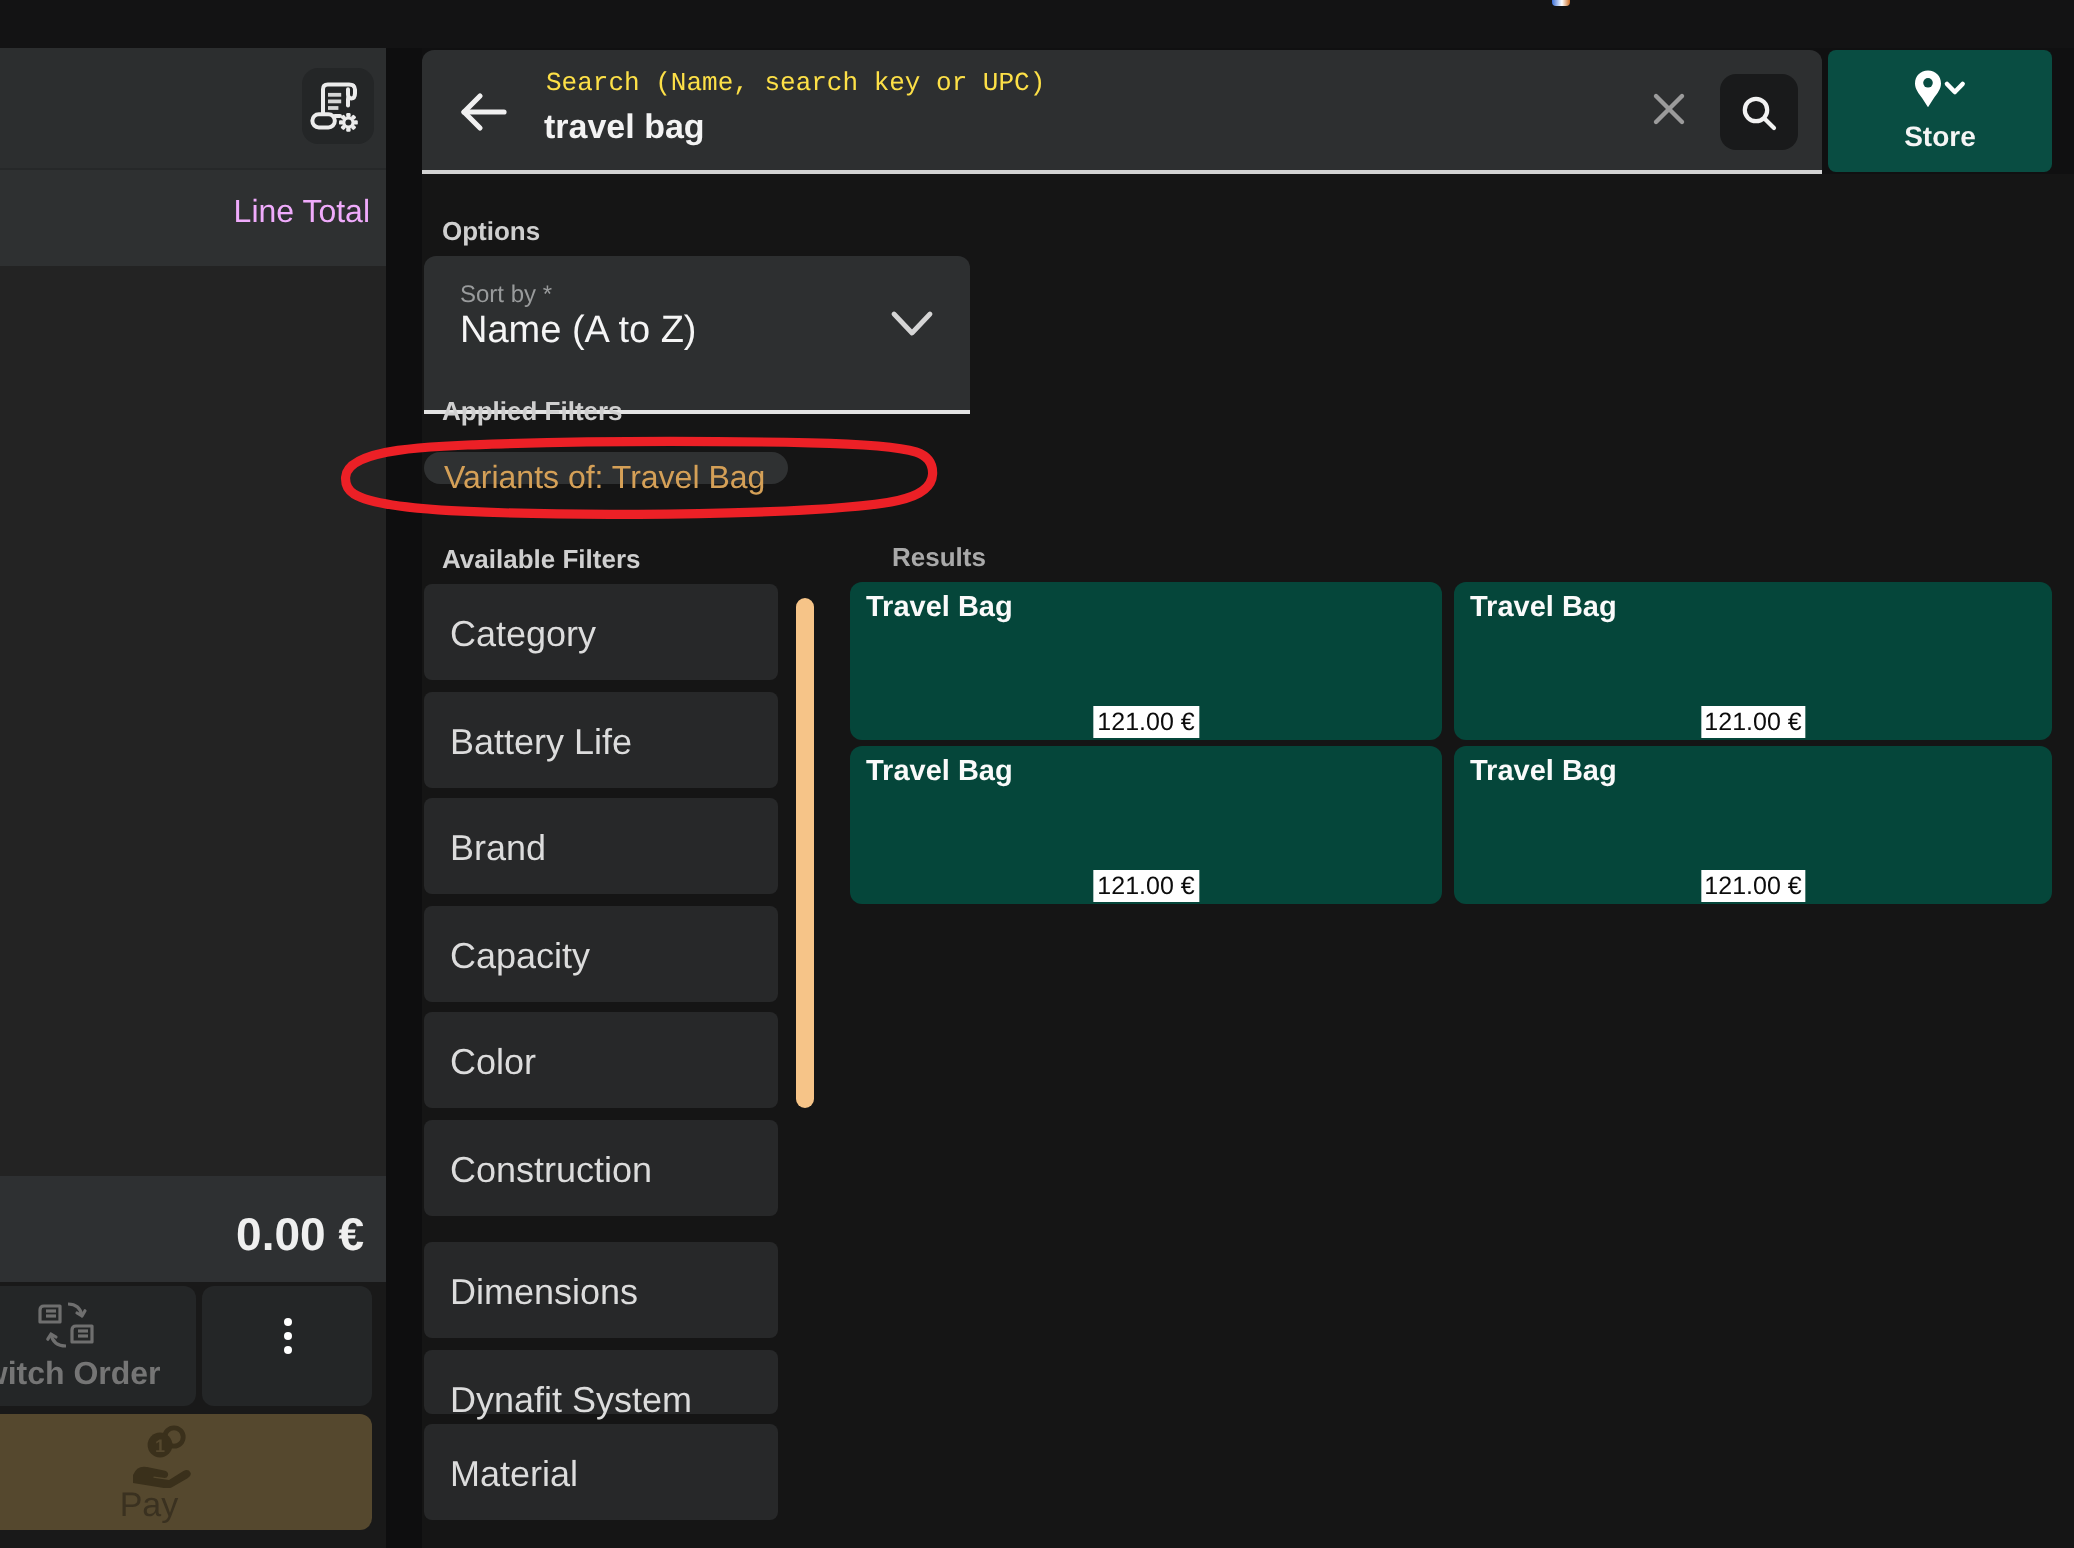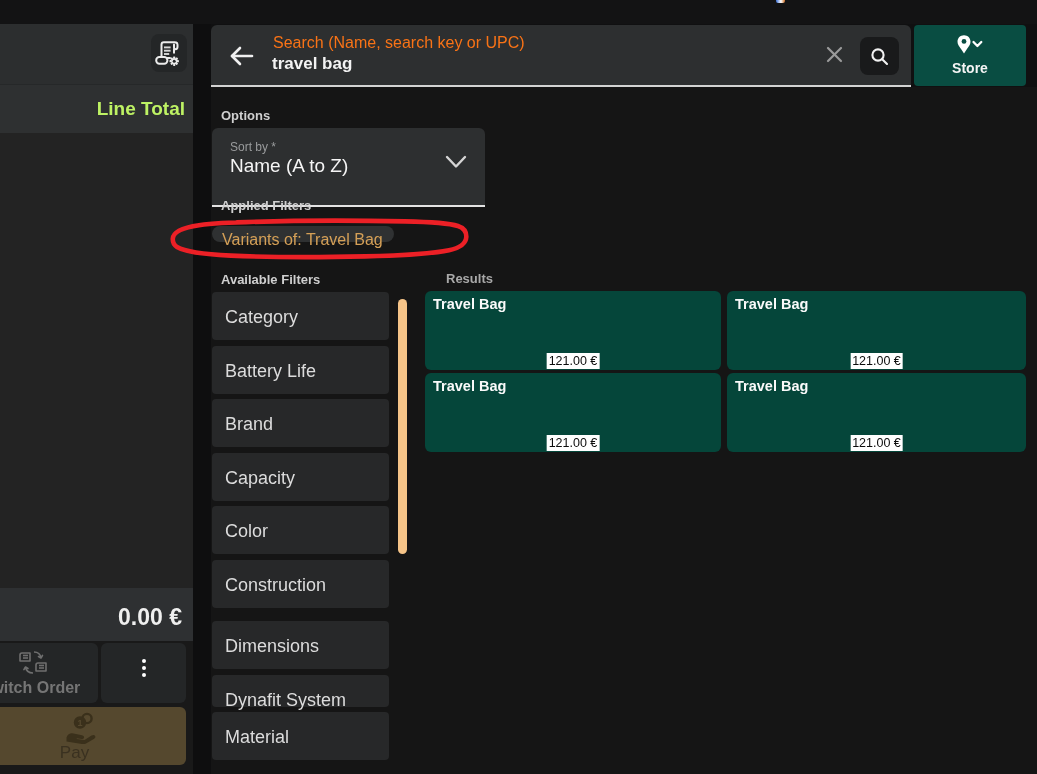--- a/index.html
+++ b/index.html
@@ -46,21 +46,21 @@
             <rect x="-4.6" y="-1.1" width="1.9" height="2.2" rx="0.6"></rect>
             <rect x="2.7" y="-1.1" width="1.9" height="2.2" rx="0.6"></rect>
           </g>
         </g>
         <circle r="1.5" fill="#242627"></circle>
       </g>
     </svg>
   </div>
 
   <div class="abs" style="left:0;top:60px;width:193px;height:49px;background:#2e3031;border-top:1px solid #262829;">
-    <div class="abs" style="right:8px;top:13px;font-size:19px;color:#bef264;font-weight:bold;">Line Total</div>
+    <div class="abs" style="right:8px;top:13px;font-size:16px;color:#f0abfc;">Line Total</div>
   </div>
 
   <div class="abs" style="left:0;top:110px;width:193px;height:454px;background:#232323;"></div>
 
   <div class="abs" style="left:0;top:564px;width:193px;height:53px;background:#2e3032;">
     <div class="abs" style="right:11px;top:16px;font-size:23px;font-weight:bold;color:#efefef;margin-left:27px;">0.00&nbsp;€</div>
   </div>
 
   <div class="abs" style="left:0;top:617px;width:193px;height:133px;background:#191919;">
 
@@ -104,21 +104,21 @@
 
 <div class="abs" style="left:211px;top:87px;width:826px;height:687px;background:#151515;"></div>
 
 <div class="abs" style="left:211px;top:25px;width:700px;height:62px;background:#2d2f30;border-radius:6px 6px 0 0;border-bottom:2px solid #d3d3d3;">
   <svg class="abs" style="left:18px;top:20px;" width="26" height="22" viewBox="0 0 26 22">
     <g fill="none" stroke="#f0f0f0" stroke-width="2.6" stroke-linecap="round" stroke-linejoin="round">
       <line x1="3" y1="11" x2="23" y2="11"></line>
       <path d="M11 3 L3 11 L11 19"></path>
     </g>
   </svg>
-  <div class="abs" style="left:62px;top:9px;font-size:16px;color:#f97316;">Search (Name, search key or UPC)</div>
+  <div class="abs" style="left:62px;top:9px;font-size:13px;color:#fde047;font-family:Liberation Mono, monospace;">Search (Name, search key or UPC)</div>
   <div class="abs" style="left:61px;top:29px;font-size:17px;font-weight:bold;color:#f3f3f3;">travel bag</div>
   <svg class="abs" style="left:615px;top:21px;" width="17" height="17" viewBox="0 0 17 17">
     <g stroke="#9b9b9b" stroke-width="2.2" stroke-linecap="round">
       <line x1="2" y1="2" x2="15" y2="15"></line>
         <line x1="15" y1="2" x2="2" y2="15"></line>
     </g>
   </svg>
   <div class="abs" style="left:649px;top:12px;width:39px;height:38px;background:#191a1b;border-radius:8px;">
     <svg class="abs" style="left:10px;top:10px;" width="19" height="19" viewBox="0 0 19 19">
       <circle cx="8" cy="8" r="5.6" fill="none" stroke="#f2f2f2" stroke-width="2.1"></circle>

